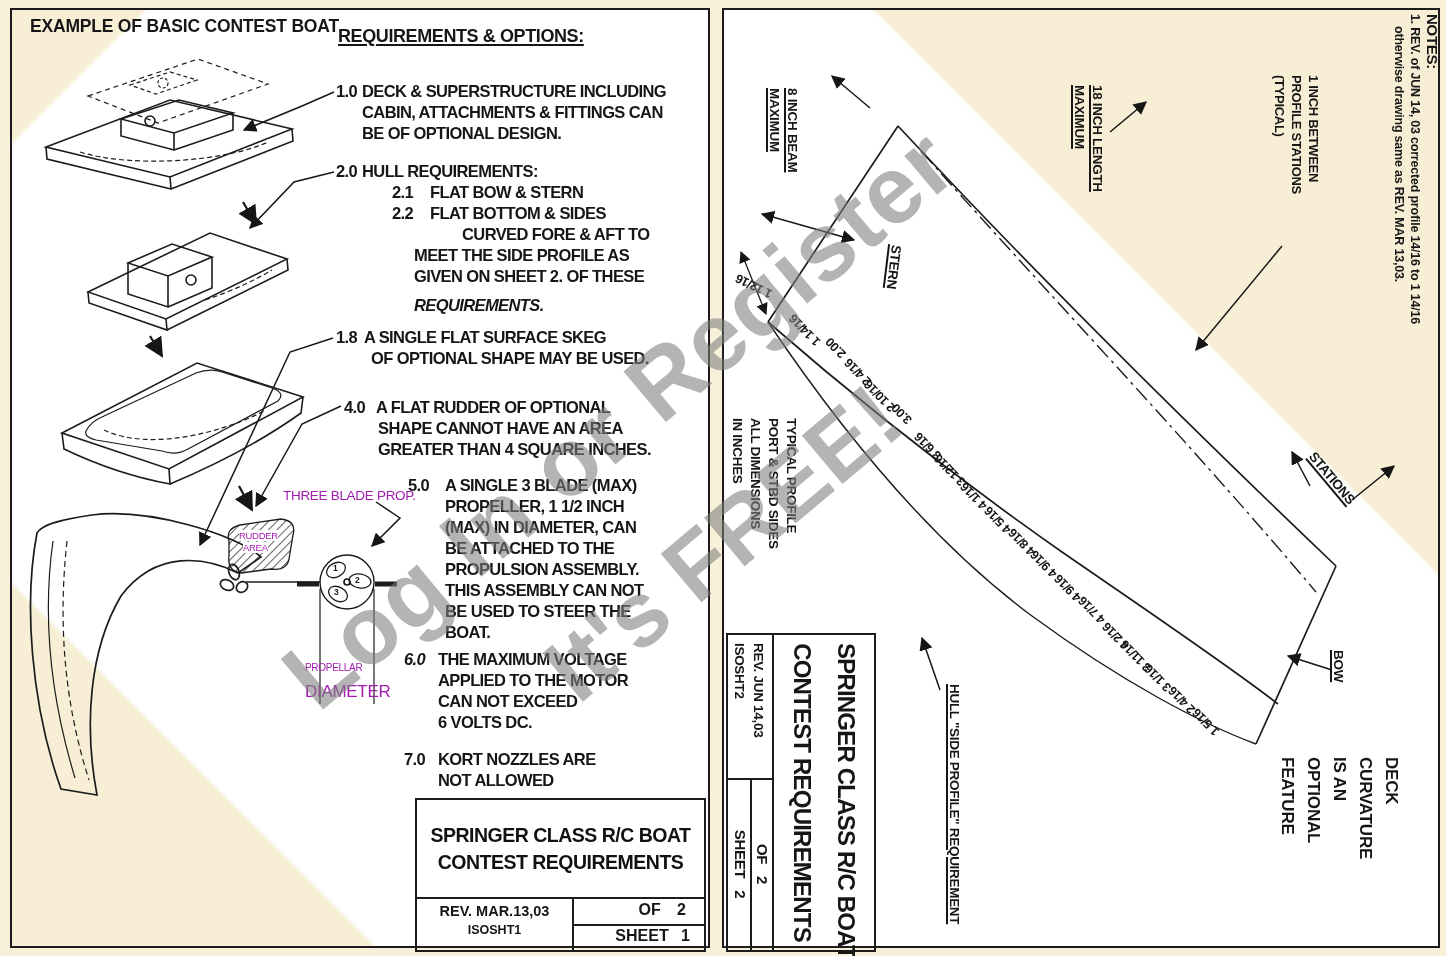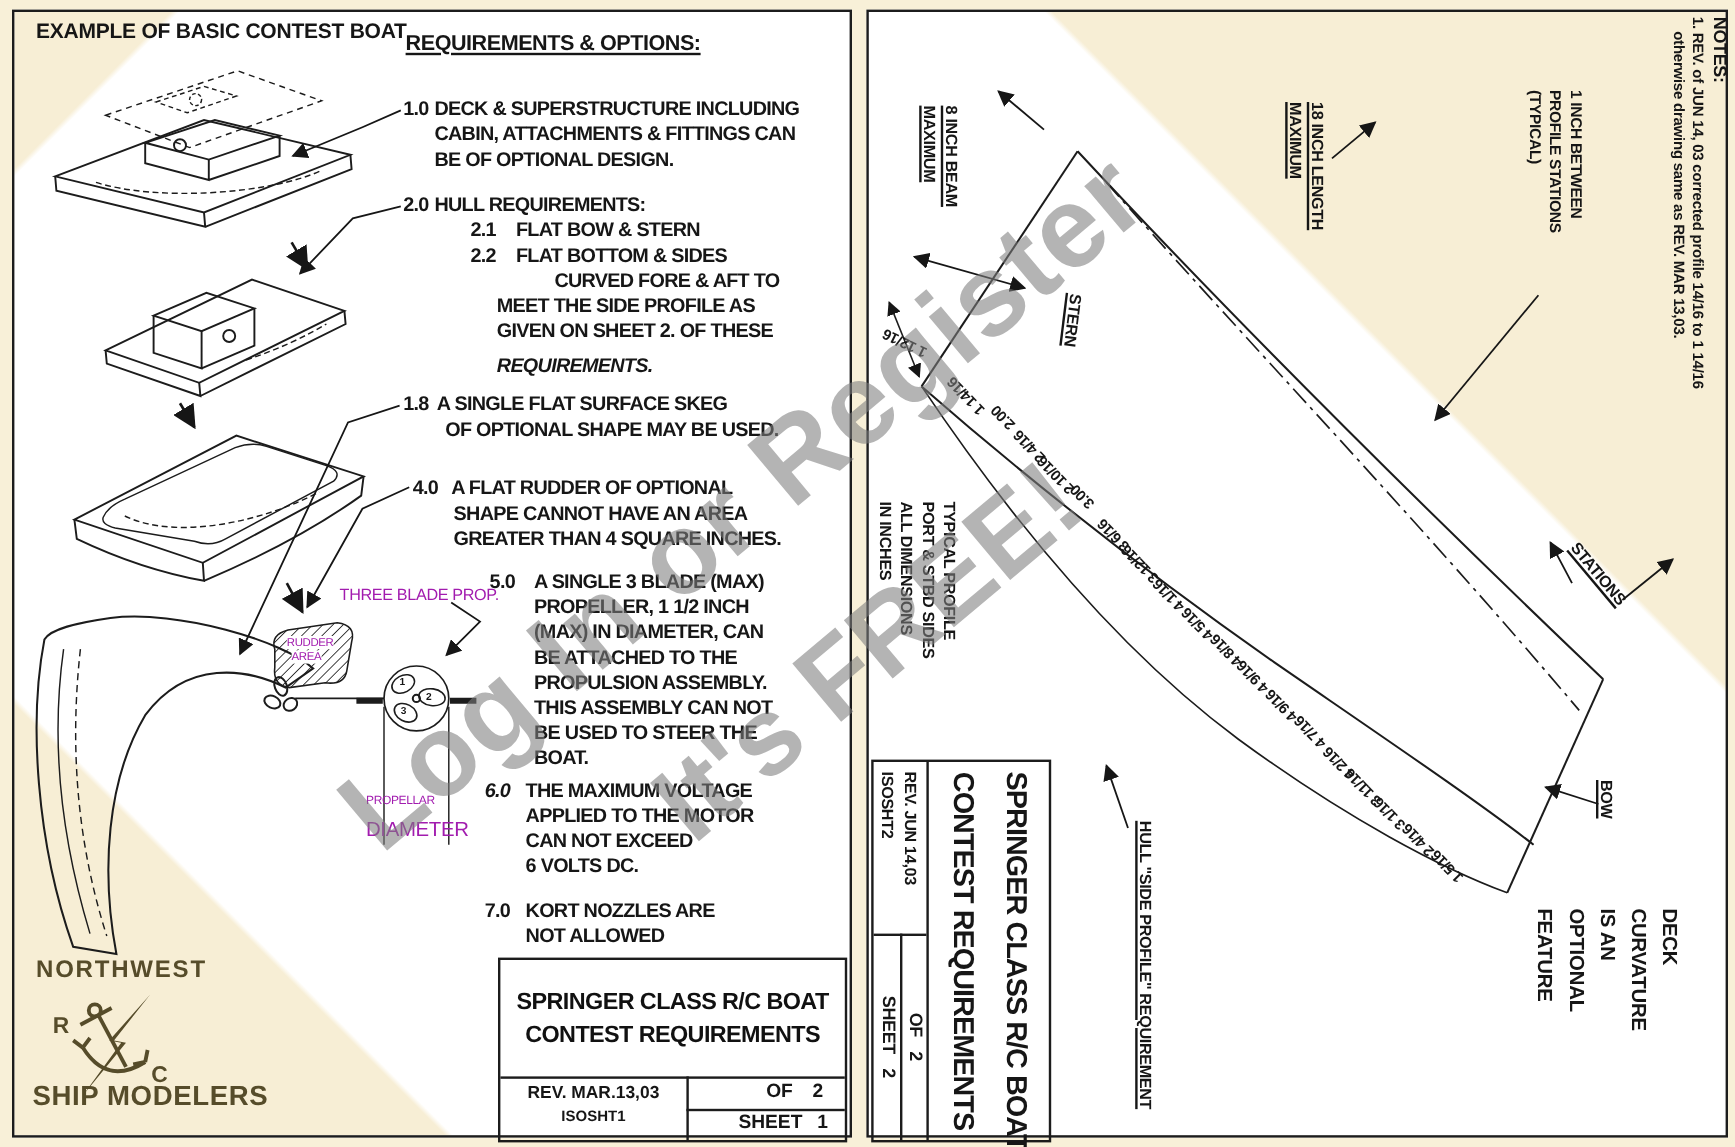--- a/index.html
+++ b/index.html
@@ -225,37 +225,20 @@
   <div class="small-lab" style="left:283px;top:488px;font-size:13.5px;background:transparent;">THREE BLADE PROP.</div>
   <div class="small-lab" style="left:239px;top:530px;font-size:9.5px;">RUDDER</div>
   <div class="small-lab" style="left:243px;top:542px;font-size:9.5px;">AREA</div>
   <div class="small-lab" style="left:305px;top:662px;font-size:10px;background:transparent;">PROPELLAR</div>
   <div class="small-lab" style="left:305px;top:682px;font-size:17px;background:transparent;">DIAMETER</div>
 
   <span class="t" style="left:333px;top:563px;font-size:8.5px;">1</span>
   <span class="t" style="left:355px;top:575px;font-size:8.5px;">2</span>
   <span class="t" style="left:334px;top:587px;font-size:8.5px;">3</span>
 
-  <div id="logo">
-    <div class="l1">NORTHWEST</div>
-    <div class="r">R</div>
-    <div class="c">C</div>
-    <div class="l2">SHIP MODELERS</div>
-    <svg width="92" height="86" viewBox="0 0 92 86">
-      <g stroke="#564c2a" fill="none" stroke-width="3.2">
-        <circle cx="24" cy="13" r="5"></circle>
-        <line x1="12" y1="25" x2="38" y2="11"></line>
-        <line x1="27" y1="17" x2="50" y2="60"></line>
-        <path d="M14,44 Q34,76 66,56"></path>
-        <path d="M14,44 L6,38 M14,44 L20,36"></path>
-        <path d="M66,56 L68,46 M66,56 L56,58"></path>
-      </g>
-      <polygon points="70,0 36,38 46,40 14,84 50,40 40,38" fill="#564c2a"></polygon>
-    </svg>
-  </div>
 
   <div id="tb-left">
     <div class="title">
       <div>SPRINGER CLASS R/C BOAT</div>
       <div>CONTEST REQUIREMENTS</div>
     </div>
     <div class="hdiv"></div>
     <div class="vdiv"></div>
     <div class="rev">REV. MAR.13,03</div>
     <div class="code">ISOSHT1</div>

